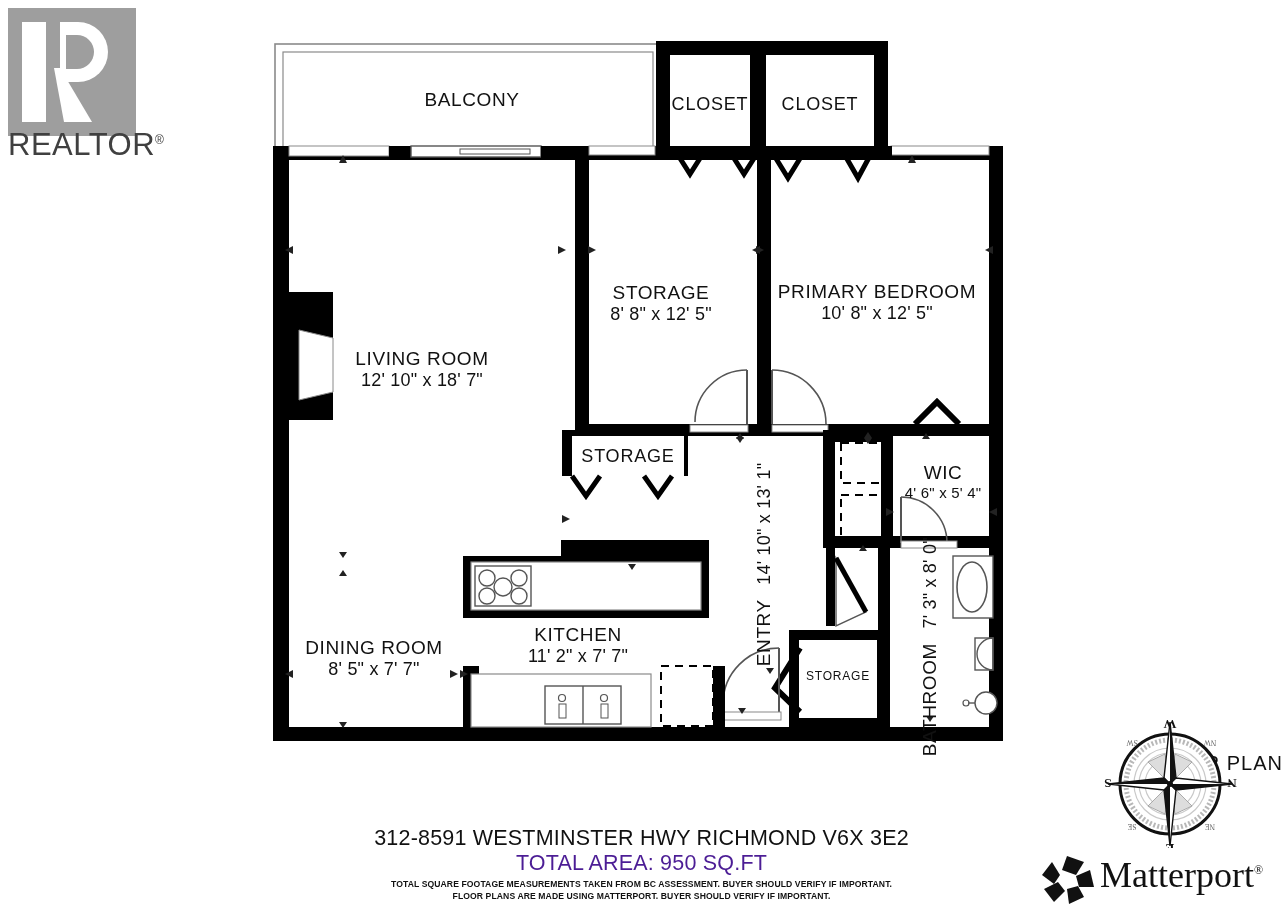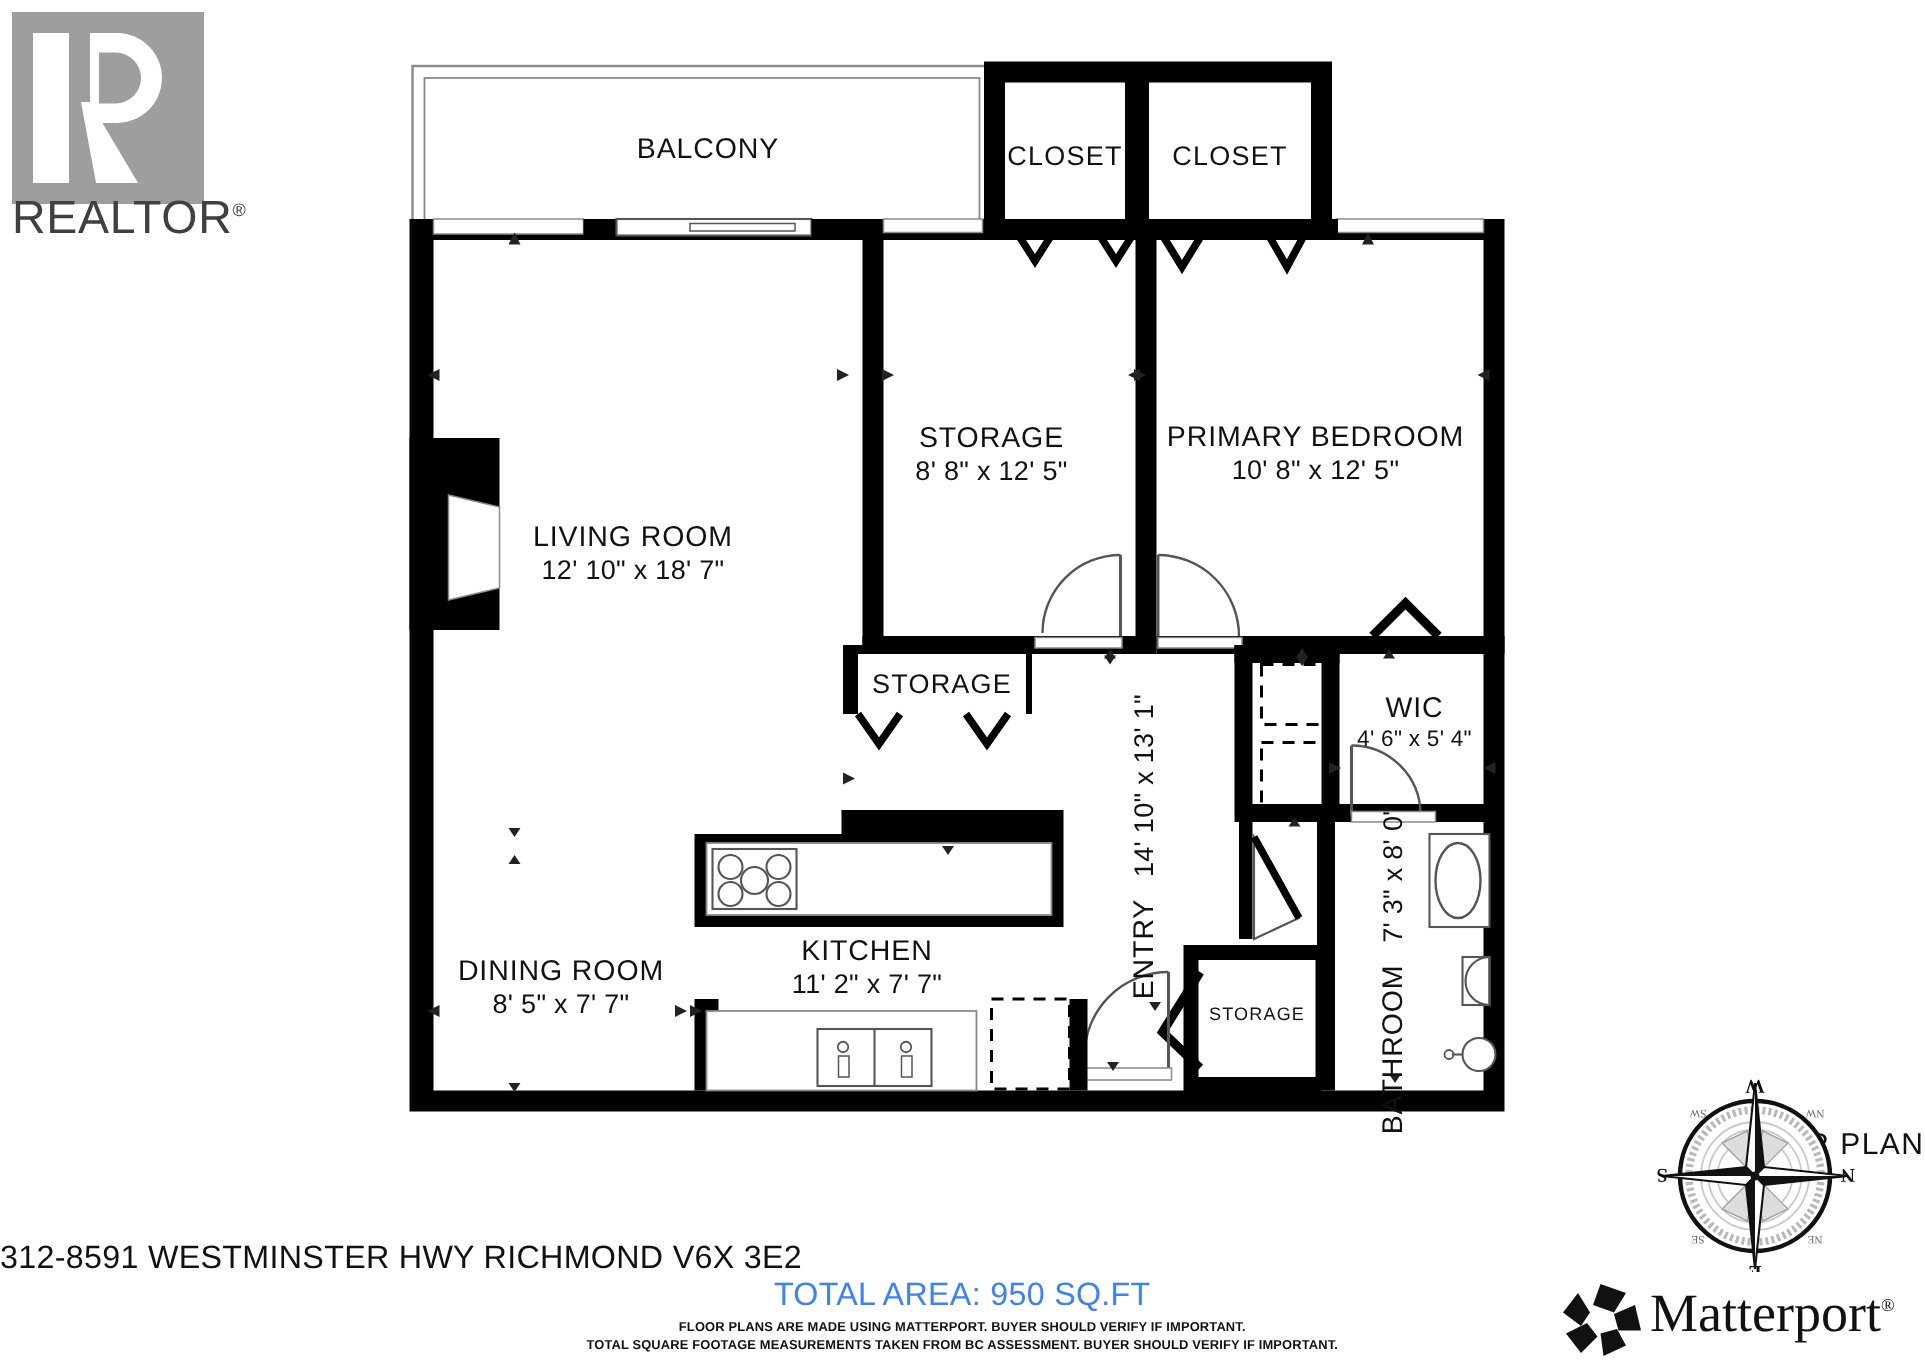--- a/index.html
+++ b/index.html
@@ -76,32 +76,32 @@
     position: absolute;
     left: 0; top: 752px; width: 1283px;
     text-align: right;
     font-size: 20px;
     letter-spacing: 1px;
     color: #111;
   }
   #addr-line {
     position: absolute;
     left: 0; top: 826px; width: 1283px;
-    text-align: left;
+    text-align: center;
     font-size: 21.5px;
     letter-spacing: 0.2px;
     color: #111;
   }
   #area-line {
     position: absolute;
     left: 0; top: 851px; width: 1283px;
     text-align: center;
     font-size: 21.5px;
     letter-spacing: 0.2px;
-    color: #3b82f6;
+    color: #4c1d95;
   }
   #disclaimer {
     position: absolute;
     left: 0; top: 878px; width: 1283px;
     text-align: center;
     font-size: 8.6px;
     font-weight: bold;
     letter-spacing: 0.1px;
     line-height: 1.45;
     color: #111;
@@ -368,22 +368,22 @@
     <div class="rm-name">DINING ROOM</div>
     <div class="rm-dim">8' 5" x 7' 7"</div>
   </div>
 
   <div class="plan-label rm-small" style="left:792px; top:669px; width:92px; font-size:12px;">STORAGE</div>
 
   <div id="floorplan-caption">FLOOR PLAN</div>
   <div id="addr-line">312-8591 WESTMINSTER HWY RICHMOND V6X 3E2</div>
   <div id="area-line">TOTAL AREA: 950 SQ.FT</div>
   <div id="disclaimer">
+    <div>TOTAL SQUARE FOOTAGE MEASUREMENTS TAKEN FROM BC ASSESSMENT. BUYER SHOULD VERIFY IF IMPORTANT.</div>
     <div>FLOOR PLANS ARE MADE USING MATTERPORT. BUYER SHOULD VERIFY IF IMPORTANT.</div>
-    <div>TOTAL SQUARE FOOTAGE MEASUREMENTS TAKEN FROM BC ASSESSMENT. BUYER SHOULD VERIFY IF IMPORTANT.</div>
   </div>
 
   <div id="compass">
     <svg width="148" height="130" viewBox="0 0 148 130">
       <g transform="translate(74,66)">
         <circle cx="0" cy="0" r="50" fill="#ffffff" stroke="#111111" stroke-width="3"></circle>
         <circle cx="0" cy="0" r="44" fill="none" stroke="#b8b8b8" stroke-width="5" stroke-dasharray="2 2"></circle>
         <circle cx="0" cy="0" r="36" fill="none" stroke="#c9c9c9" stroke-width="1.2"></circle>
         <circle cx="0" cy="0" r="31" fill="none" stroke="#c9c9c9" stroke-width="1.2"></circle>
         <circle cx="0" cy="0" r="25" fill="none" stroke="#c9c9c9" stroke-width="1.2"></circle>

